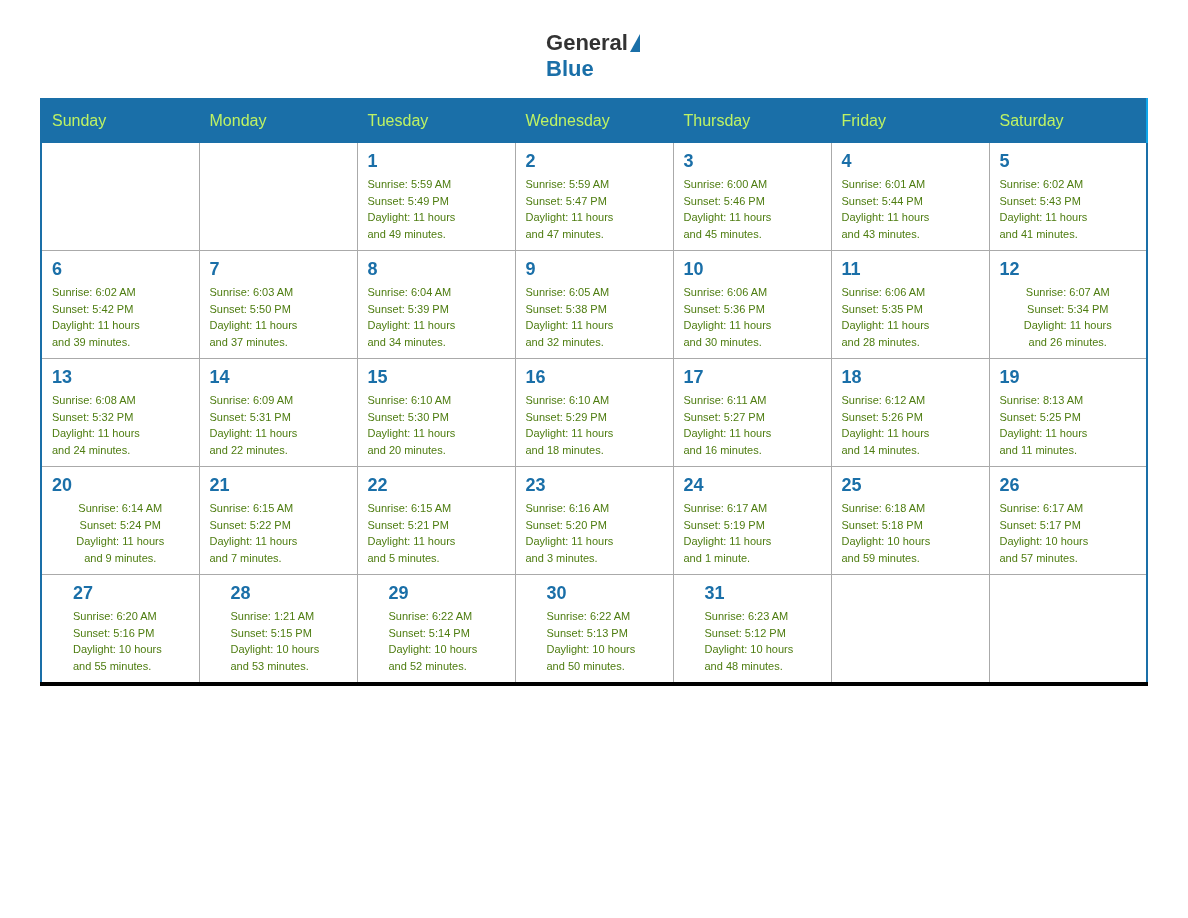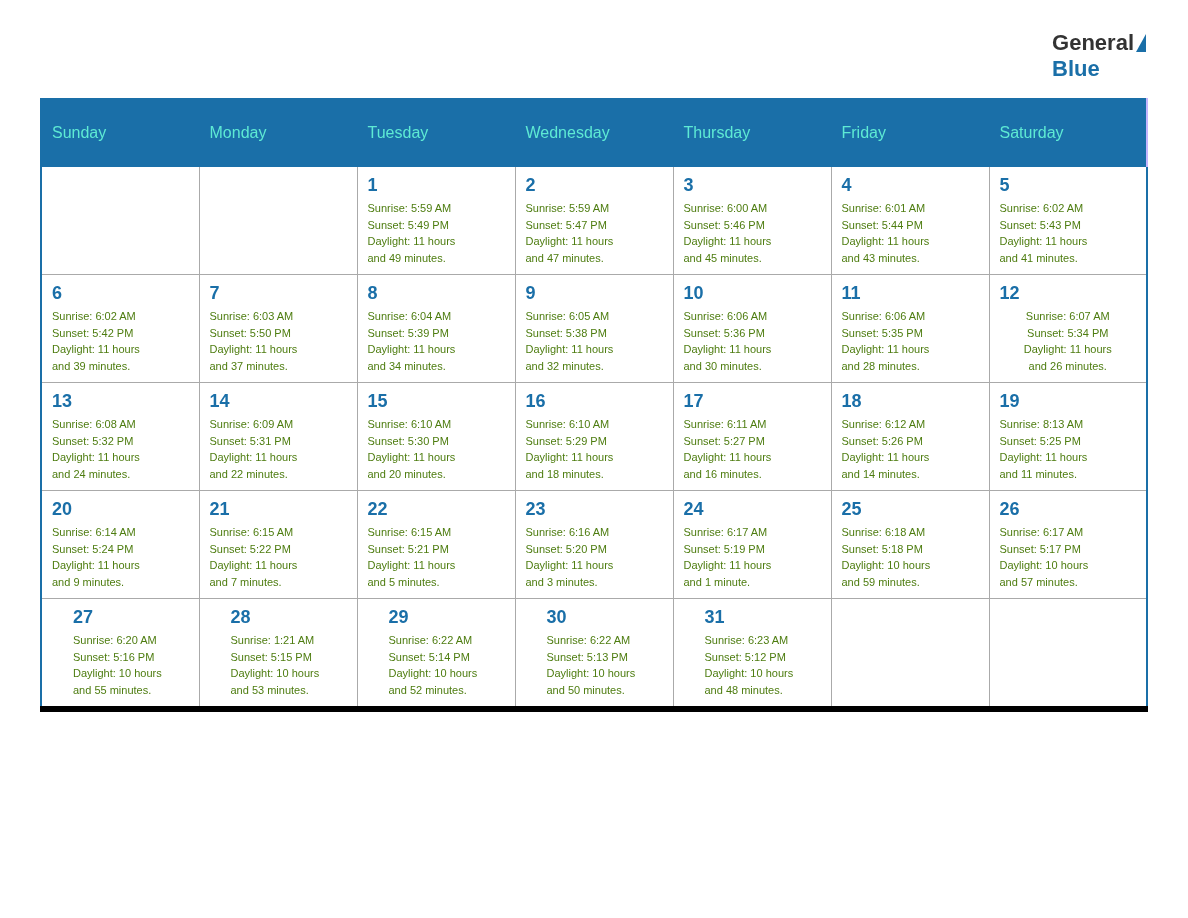--- a/index.html
+++ b/index.html
@@ -4,21 +4,21 @@
   <style>
     * { box-sizing: border-box; margin: 0; padding: 0; }
     body {
       font-family: Arial, sans-serif;
       background: #ffffff;
       padding: 30px 40px;
       color: #333;
     }
     .header {
       display: flex;
-      justify-content: flex-end;
+      justify-content: center;
       align-items: flex-start;
       margin-bottom: 10px;
     }
     .logo {
       display: flex;
       flex-direction: column;
       align-items: flex-start;
     }
     .logo-text {
       font-size: 22px;
@@ -56,23 +56,23 @@
       color: #555;
       margin-top: 4px;
     }
     .calendar {
       width: 100%;
       border-collapse: collapse;
       margin-top: 16px;
     }
     .calendar th {
       background-color: #1a6fa8;
-      color: #5eead4;
+      color: #bef264;
       text-align: left;
-      padding: 24px 10px;
+      padding: 12px 10px;
       font-size: 16px;
       font-weight: normal;
       border: 1px solid #1a6fa8;
     }
     .calendar td {
       border: 1px solid #aaa;
       vertical-align: top;
       padding: 8px 10px;
       width: 14.28%;
       min-height: 100px;
@@ -86,28 +86,28 @@
     }
     .day-info {
       font-size: 11px;
       color: #4d7c0f;
       line-height: 1.5;
     }
     .empty-cell {
       background: #fff;
     }
     .calendar tbody tr:last-child td {
-      border-bottom: 6px solid #000000;
+      border-bottom: 4px solid #000000;
       padding-left: 31px;
     }
     .calendar thead tr th:first-child {
       border-left: 2px solid #1a6fa8;
     }
     .calendar thead tr th:last-child {
-      border-right: 2px solid #c4b5fd;
+      border-right: 2px solid #0ea5e9;
     }
     .calendar tbody tr td:first-child {
       border-left: 2px solid #1a6fa8;
     }
     .calendar tbody tr td:last-child {
       border-right: 2px solid #1a6fa8;
     }
     .calendar thead tr th {
       border-top: 2px solid #1a6fa8;
     }
@@ -281,21 +281,21 @@
           <span class="day-number">19</span>
           <div class="day-info" style="white-space: pre-line;">Sunrise: 8:13 AM
 Sunset: 5:25 PM
 Daylight: 11 hours
 and 11 minutes.</div>
         </td>
       </tr>
       <tr>
         <td>
           <span class="day-number">20</span>
-          <div class="day-info" style="white-space: pre-line;">Sunrise: 6:14 AM
+          <div class="day-info" style="white-space: pre-line; text-align: center;">Sunrise: 6:14 AM
 Sunset: 5:24 PM
 Daylight: 11 hours
 and 9 minutes.</div>
         </td>
         <td>
           <span class="day-number">21</span>
           <div class="day-info" style="white-space: pre-line;">Sunrise: 6:15 AM
 Sunset: 5:22 PM
 Daylight: 11 hours
 and 7 minutes.</div>

